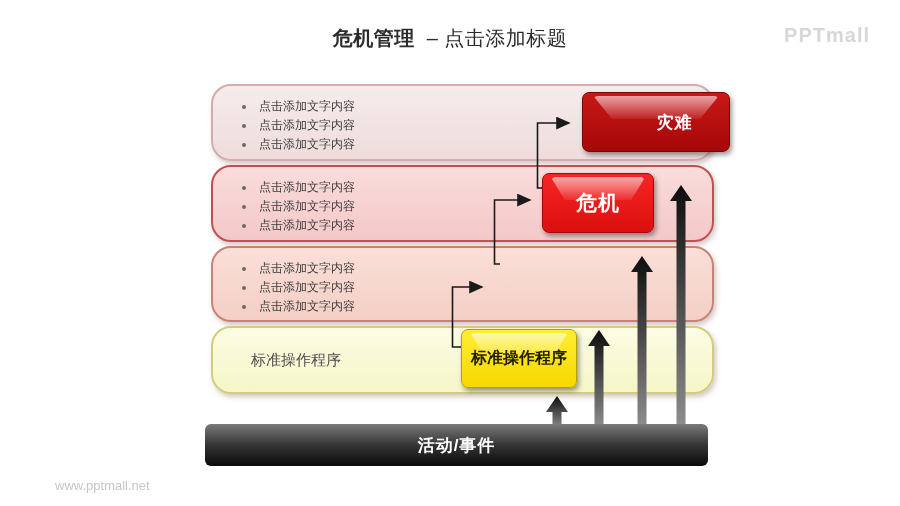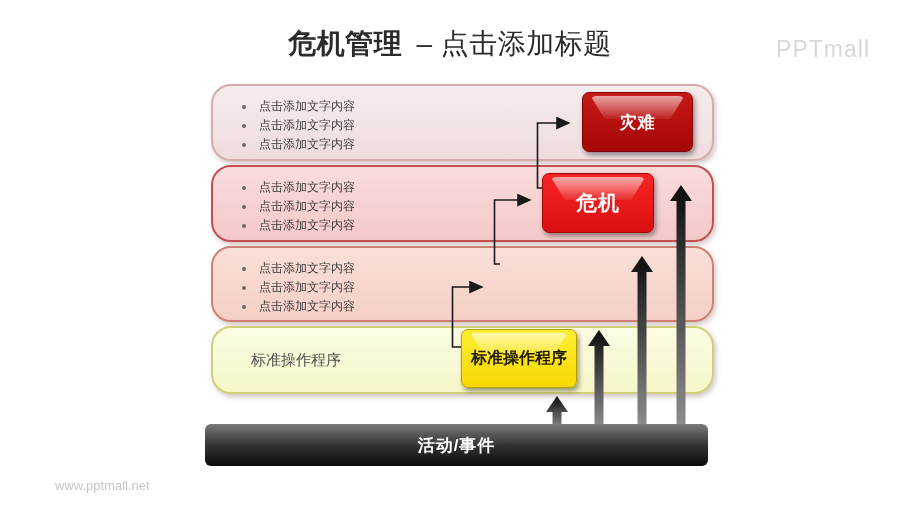--- a/index.html
+++ b/index.html
@@ -3,26 +3,26 @@
 <meta charset="utf-8">
 <style>
   html,body { margin:0; padding:0; background:#ffffff; }
   .stage {
     position:relative; width:900px; height:506px; background:#ffffff;
     font-family:"Liberation Sans","DejaVu Sans",sans-serif; overflow:hidden;
   }
   
   .title {
     position:absolute; top:25px; left:0; width:900px; text-align:center;
-    font-size:28px; color:#2b2b2b; letter-spacing:0.5px;
+    font-size:20px; color:#2b2b2b; letter-spacing:0.5px;
   }
   .title .t-bold { font-weight:bold; }
   .title .t-rest { font-weight:normal; margin-left:6px; }
   .logo {
-    position:absolute; top:36px; right:30px; font-size:23px; font-weight:normal;
+    position:absolute; top:24px; right:30px; font-size:20px; font-weight:bold;
     color:#d7d7d7; letter-spacing:1px;
   }
   .watermark {
     position:absolute; left:55px; top:478px; font-size:13px; color:#c6c6c6;
   }
   
   .band {
     position:absolute; left:211px; width:499px; border-radius:20px;
     box-shadow:2px 3px 5px rgba(130,95,95,0.35);
   }
@@ -42,21 +42,21 @@
     position:absolute; border-radius:7px; display:flex; align-items:center; justify-content:center;
     font-weight:bold; letter-spacing:1px; box-shadow:2px 3px 5px rgba(0,0,0,0.40);
     z-index:3; text-align:center;
   }
   .btn::before {
     content:""; position:absolute; left:7%; right:7%; top:5%; height:40%;
     background:linear-gradient(rgba(255,255,255,0.60), rgba(255,255,255,0.07));
     border-radius:5px; clip-path:polygon(0 0,100% 0,85% 100%,15% 100%);
   }
   .btn span { position:relative; z-index:1; }
-  .btn-disaster { left:582px; top:92px;  width:109px; height:58px; background:linear-gradient(#c91818,#a50707); border:1px solid #7e0404; color:#fff; font-size:17px; }
+  .btn-disaster { left:582px; top:92px;  width:109px; height:58px; background:linear-gradient(#c91818,#a50707); border:1px solid #7e0404; color:#fff; font-size:17px;padding-left:37px; }
   .btn-crisis   { left:542px; top:173px; width:110px; height:58px; background:linear-gradient(#f72525,#db0f0f); border:1px solid #a30808; color:#fff; font-size:21px; }
   .btn-repair   { left:498px; top:254px; width:115px; height:56px; background:linear-gradient(#f79433,#ec7d08); border:1px solid #b55f02; color:#fff; font-size:17px; }
   .btn-sop      { left:461px; top:329px; width:114px; height:57px; background:linear-gradient(#ffee33,#f7d800); border:1px solid #b89f00; color:#221c00; font-size:16px; letter-spacing:0; }
   
   .event-bar {
     position:absolute; left:205px; top:424px; width:503px; height:42px;
     background:linear-gradient(#7a7a7a, #353535 50%, #0a0a0a);
     color:#ffffff; font-weight:bold; font-size:17px; letter-spacing:1px;
     display:flex; align-items:center; justify-content:center; border-radius:6px; z-index:2;
   }

